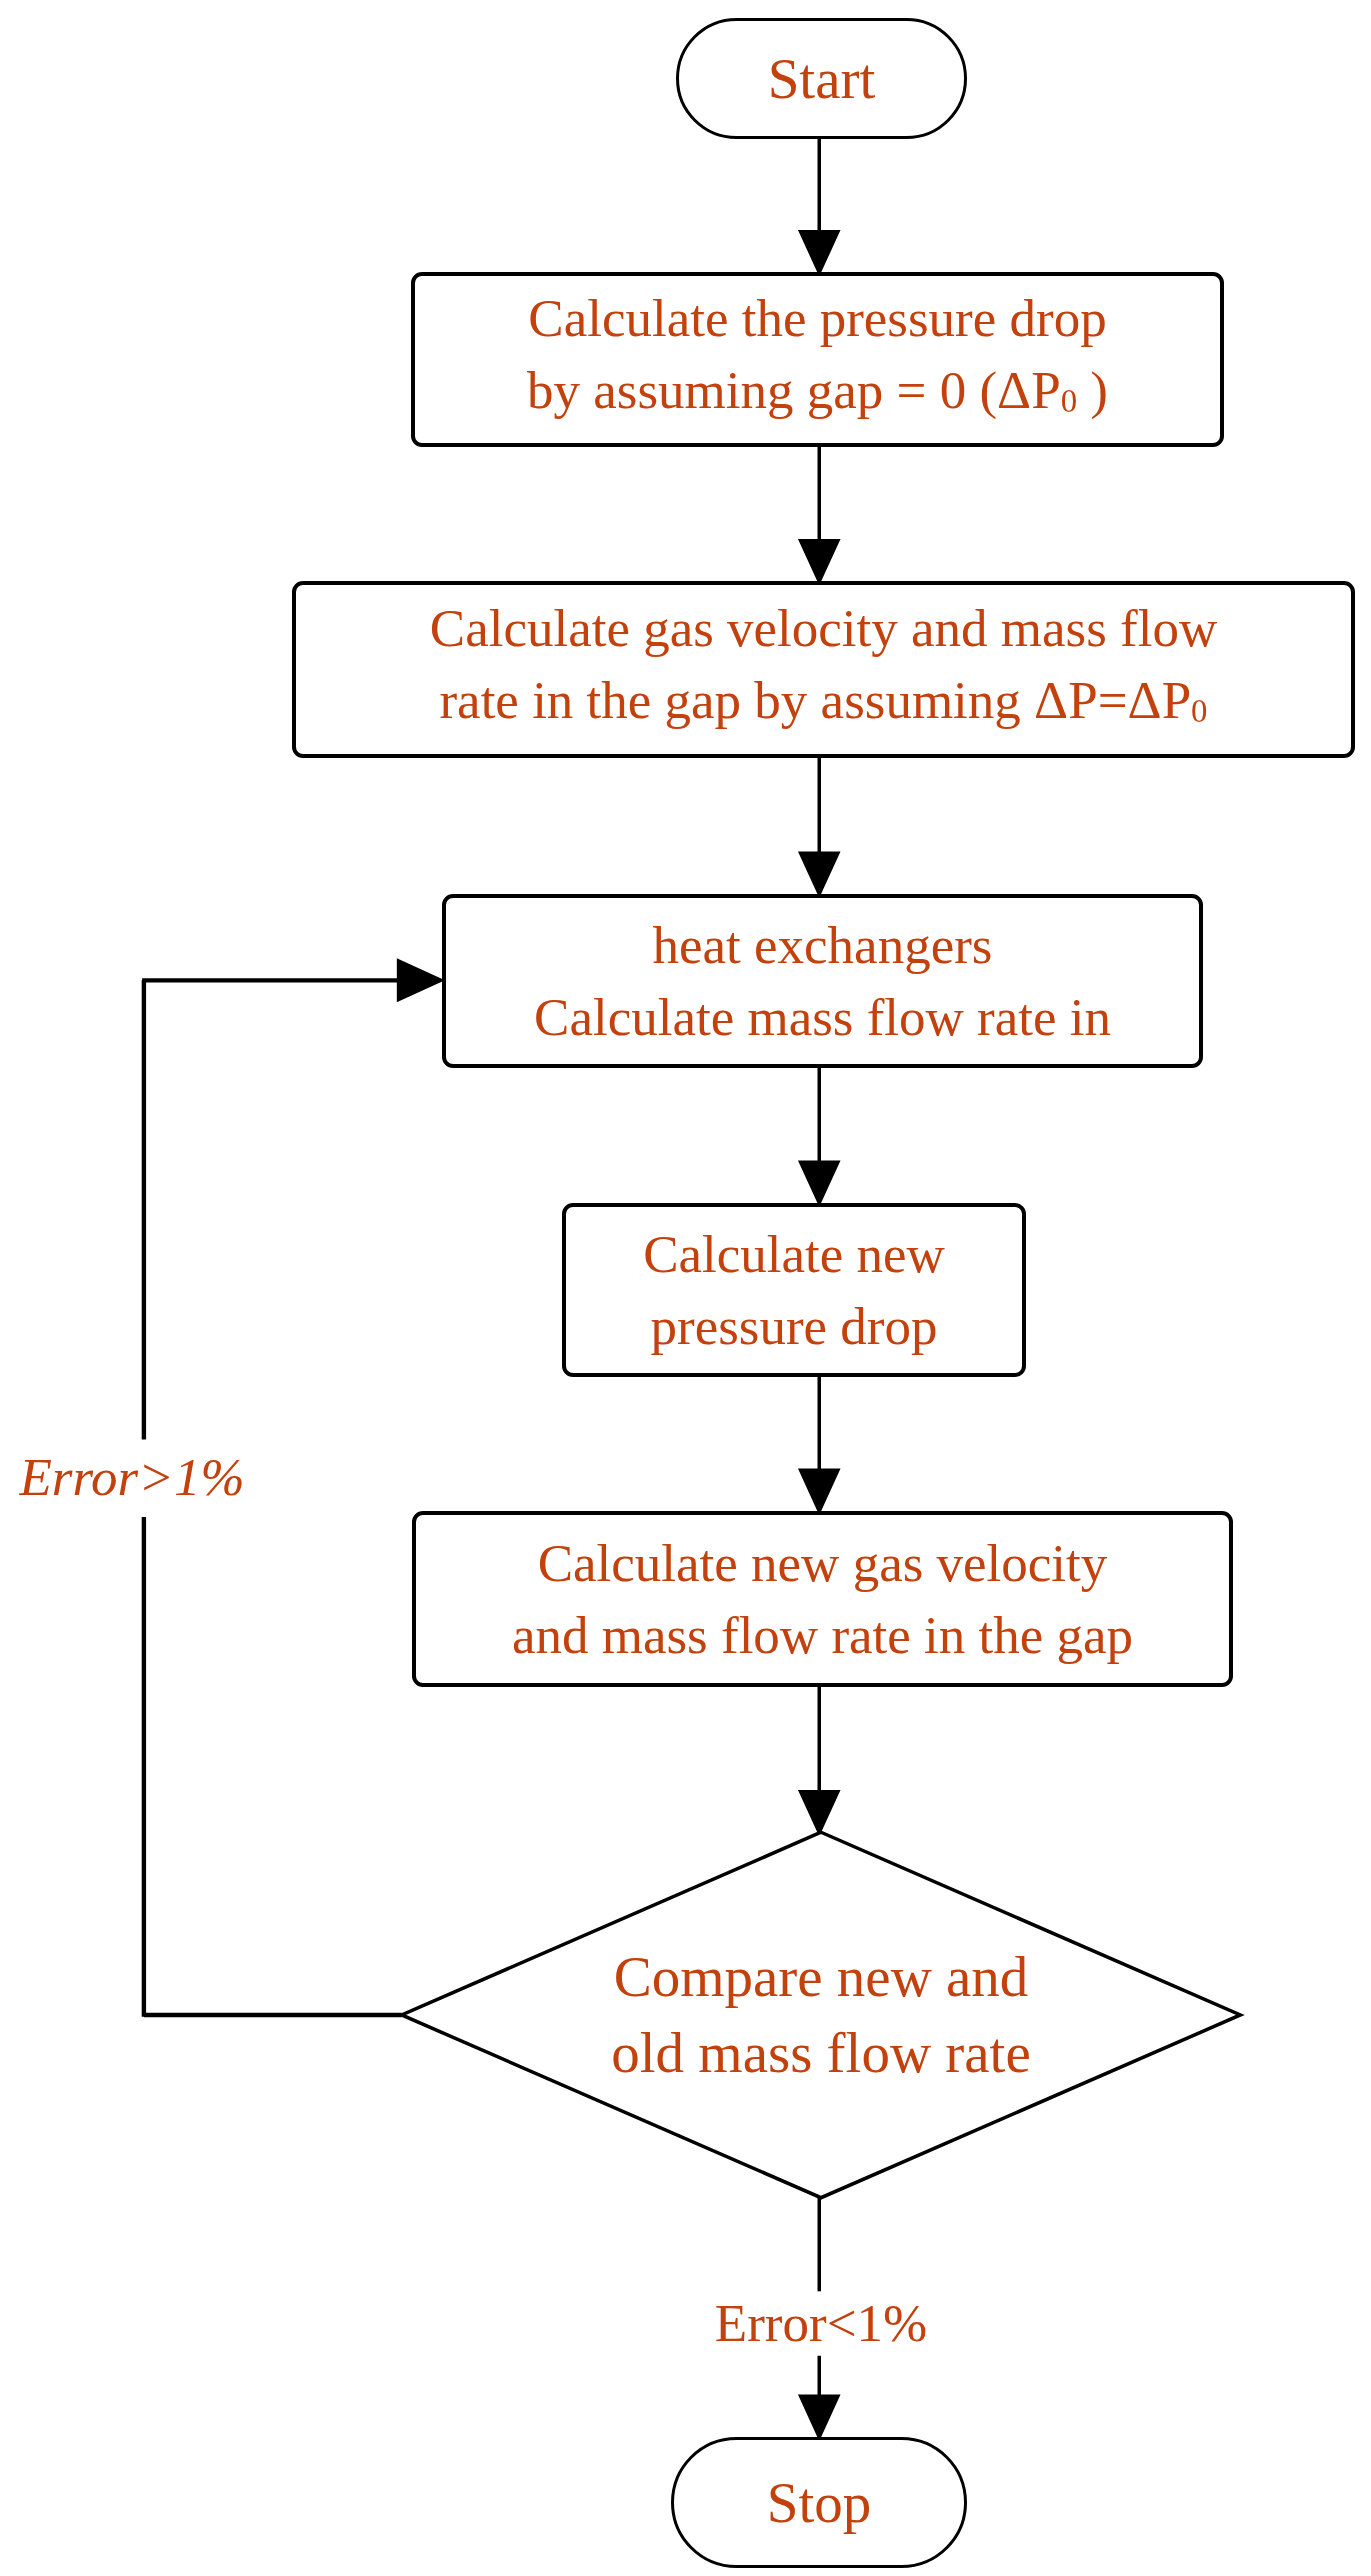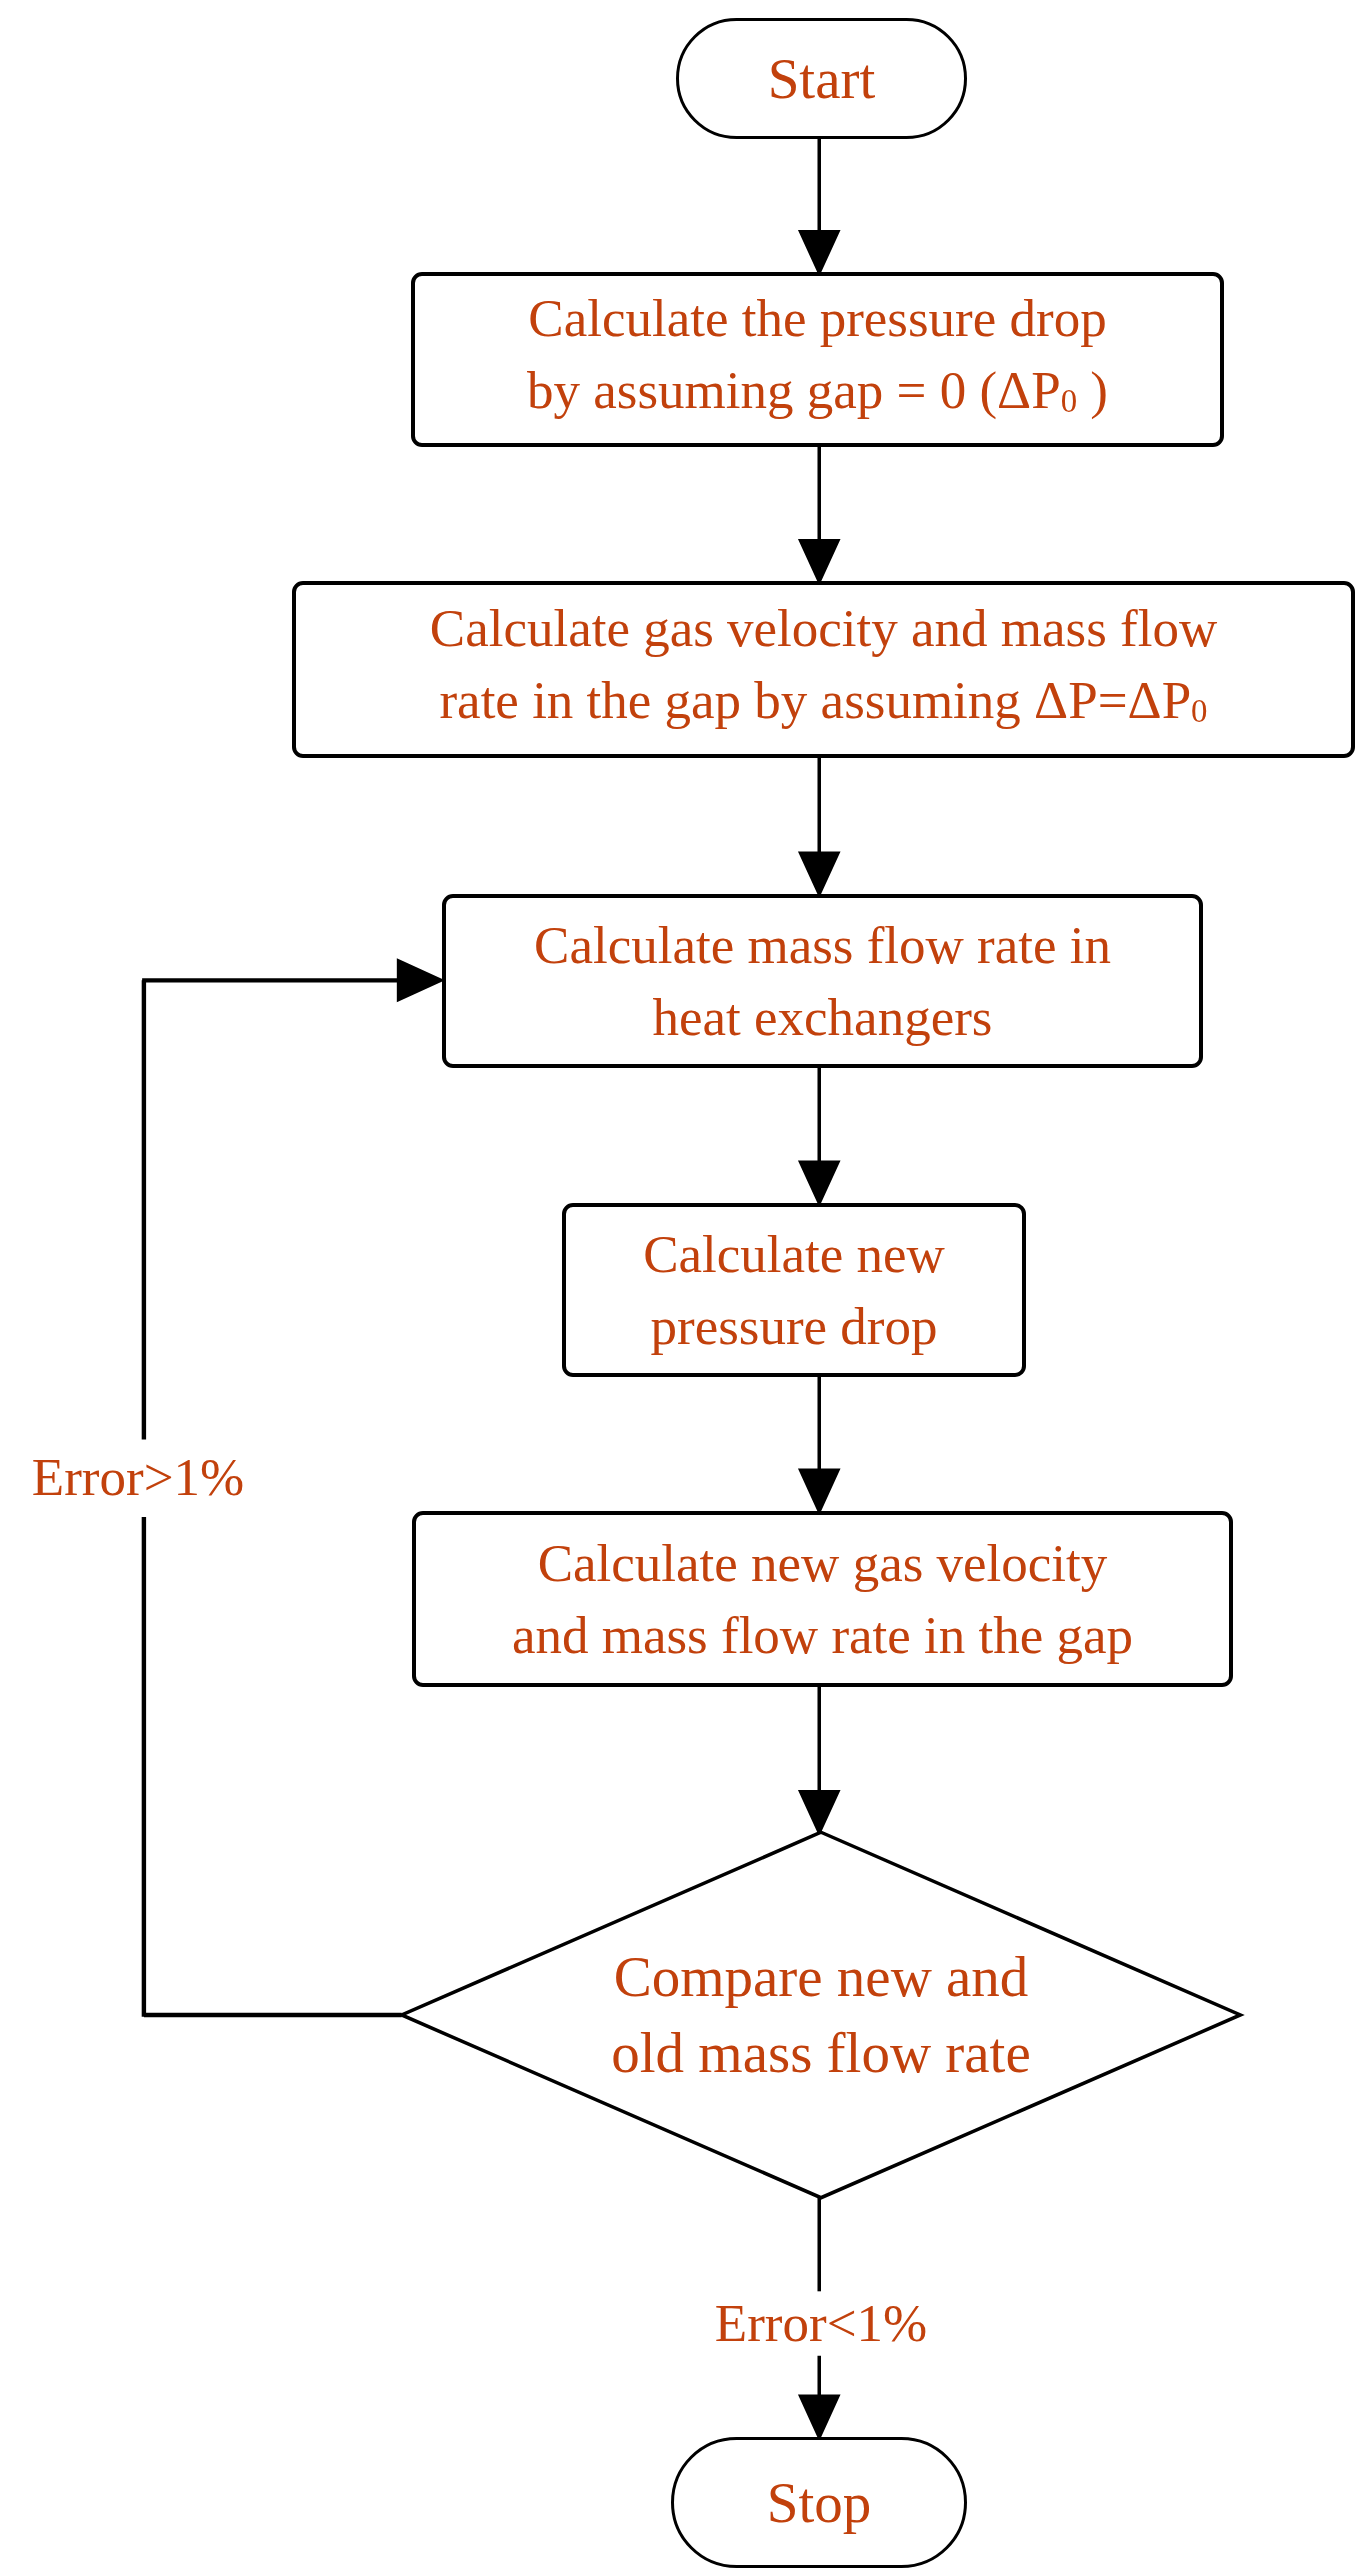--- a/index.html
+++ b/index.html
@@ -105,40 +105,40 @@
   <div class="node box" style="left:292px; top:581px; width:1063px; height:177px;">
     <div class="tline">
       <span>Calculate gas velocity and mass flow</span>
     </div>
     <div class="tline">
       <span>rate in the gap by assuming ΔP=ΔP</span><span class="sub">0</span><span></span>
     </div>
   </div>
 
   <div class="node box" style="left:442px; top:894px; width:761px; height:174px;">
+    <div class="tline">heat exchangers</div>
     <div class="tline">Calculate mass flow rate in</div>
-    <div class="tline">heat exchangers</div>
   </div>
 
   <div class="node box" style="left:562px; top:1203px; width:464px; height:174px;">
     <div class="tline">Calculate new</div>
     <div class="tline">pressure drop</div>
   </div>
 
   <div class="node box" style="left:412px; top:1511px; width:821px; height:176px;">
     <div class="tline">Calculate new gas velocity</div>
     <div class="tline">and mass flow rate in the gap</div>
   </div>
 
   <div class="diamond-text" style="left:821px; top:2015px;">
     <div class="tline">Compare new and</div>
     <div class="tline">old mass flow rate</div>
   </div>
 
-  <div class="flow-label" style="left:138px; top:1477px;">Error&gt;1%</div>
+  <div class="flow-label" style="left:132px; top:1477px;font-style:italic;">Error&gt;1%</div>
   <div class="flow-label" style="left:821px; top:2323px;">Error&lt;1%</div>
 
   <div class="node terminator" style="left:671px; top:2437px; width:296px; height:131px;">
     <span>Stop</span>
   </div>
 
 </div>
 
 
 </body></html>

